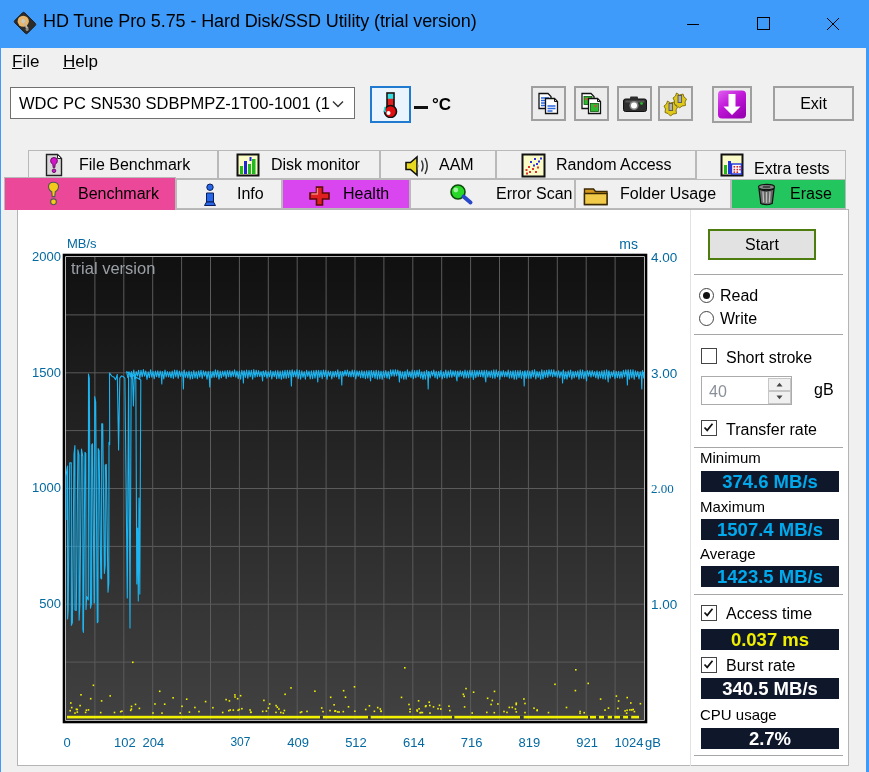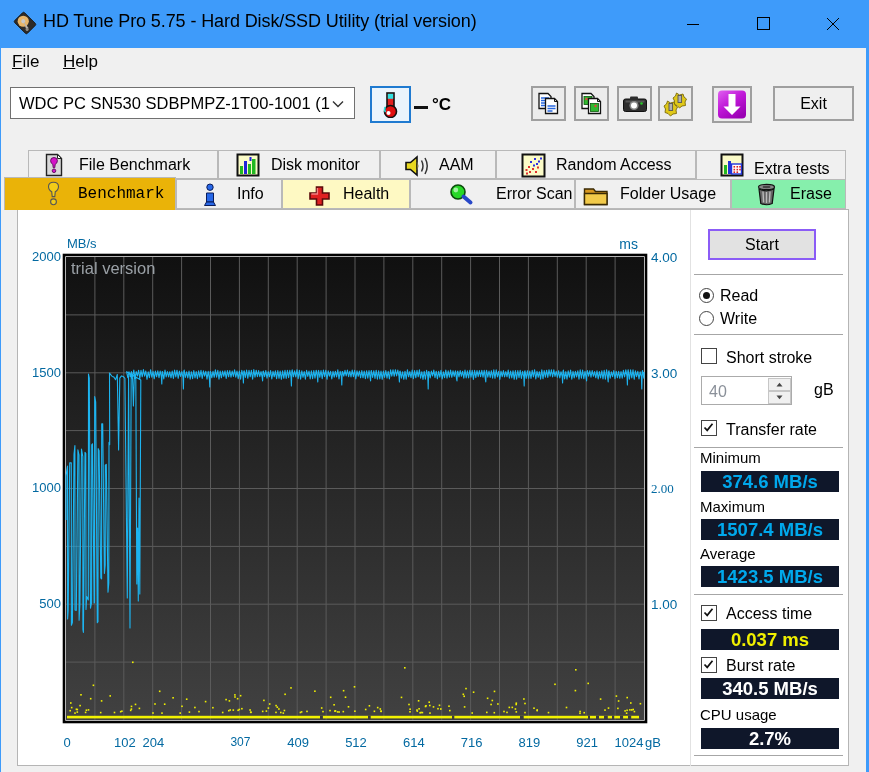--- a/index.html
+++ b/index.html
@@ -12,21 +12,21 @@
 #combo { position:absolute; left:10px; top:87px; width:345px; height:32px; background:#fff; border:1px solid #707070; font-size:16.5px; line-height:30px; padding-left:8px; white-space:nowrap; }
 #thermo { position:absolute; left:370px; top:86px; width:41px; height:37px; background:#eaf4fc; border:2.5px solid #1f7ad0; display:flex; align-items:center; justify-content:center; }
 #dash { position:absolute; left:414px; top:106px; width:14px; height:2.5px; background:#111; }
 #degc { position:absolute; left:432px; top:95px; font-size:17px; font-weight:bold; }
 .tbtn { position:absolute; top:86px; width:35px; height:35px; background:#ececec; border:2px solid #9f9f9f; display:flex; align-items:center; justify-content:center; }
 #exitbtn { position:absolute; left:773px; top:86px; width:81px; height:35px; background:#efefef; border:2px solid #9f9f9f; text-align:center; line-height:31px; font-size:16px; }
 .tab { position:absolute; border:1px solid #b9b9b9; }
 #page { position:absolute; left:17px; top:209px; width:832px; height:557px; background:#fff; border:1px solid #b5b5b5; z-index:1; }
 .al { position:absolute; font-size:13px; color:#0369a1; z-index:3; }
 .hsep { position:absolute; left:694px; width:149px; height:1px; background:#a6a6a6; z-index:3; }
-#startbtn { position:absolute; left:708px; top:229px; width:108px; height:31px; background:#e2e2e2; border:2px solid #8b5cf6; text-align:center; font-size:16px; line-height:27px; z-index:3; }
+#startbtn { position:absolute; left:708px; top:229px; width:108px; height:31px; background:#e2e2e2; border:2px solid #4d7c0f; text-align:center; font-size:16px; line-height:27px; z-index:3; }
 .plbl { position:absolute; font-size:16px; z-index:3; white-space:nowrap; }
 .vlbl { position:absolute; font-size:15px; z-index:3; white-space:nowrap; }
 .radio { position:absolute; width:15px; height:15px; border:1px solid #444; border-radius:50%; background:#fff; z-index:3; }
 .rdot { width:7px; height:7px; border-radius:50%; background:#111; margin:3px; }
 .cb { position:absolute; width:16px; height:16px; border:1px solid #444; background:#fff; z-index:3; }
 .cb svg { display:block; margin:1px; }
 #spin { position:absolute; left:701px; top:376px; width:91px; height:29px; border:1px solid #ababab; background:#fff; z-index:3; font-size:16px; color:#8a9099; }
 #spin > span { position:absolute; left:7px; top:6px; }
 .spinbtns { position:absolute; right:0.5px; top:0.5px; width:23px; height:26px; }
 .sb { width:23px; height:13px; background:#f0f0f0; border:1px solid #c6c6c6; display:flex; align-items:center; justify-content:center; }
@@ -203,21 +203,21 @@
     <span style="position:absolute;left:57px;top:50%;transform:translateY(-50%);font-size:16px;white-space:nowrap">Extra tests</span>
   </div>
 <div class="tab" style="left:176px;top:179px;width:106px;height:30px;background:#f0f0f0;">
     <span style="position:absolute;left:25px;top:3px;line-height:0"><svg width="16" height="24" viewBox="0 0 16 24">
 <circle cx="8" cy="4.2" r="3.2" fill="#2868e8" stroke="#0a1c5a" stroke-width="1"></circle>
 <path d="M4.5 10 h7 V19 h-7 z" fill="#2868e8" stroke="#0a1c5a" stroke-width="1"></path>
 <path d="M4.5 19 h7 l2 3.5 h-11 z" fill="#2868e8" stroke="#0a1c5a" stroke-width="1"></path>
       </svg></span>
     <span style="position:absolute;left:60px;top:50%;transform:translateY(-50%);font-size:16px;white-space:nowrap">Info</span>
   </div>
-<div class="tab" style="left:282px;top:179px;width:128px;height:30px;background:#fef9c3;">
+<div class="tab" style="left:282px;top:179px;width:128px;height:30px;background:#d946ef;">
     <span style="position:absolute;left:24px;top:5px;line-height:0"><svg width="25" height="22" viewBox="0 0 25 22">
 <path d="M9.5 2 h6 v6 h6.5 v6 h-6.5 v6 h-6 v-6 H3 v-6 h6.5 z" fill="#e02020" stroke="#5a0a0a" stroke-width="1.6"></path>
 <path d="M10.4 3 v6 h-6" stroke="#f28080" stroke-width="1.4" fill="none"></path>
       </svg></span>
     <span style="position:absolute;left:60px;top:50%;transform:translateY(-50%);font-size:16px;white-space:nowrap">Health</span>
   </div>
 <div class="tab" style="left:410px;top:179px;width:165px;height:30px;background:#f0f0f0;">
     <span style="position:absolute;left:36px;top:3px;line-height:0"><svg width="30" height="24" viewBox="0 0 30 24">
 <circle cx="11" cy="9" r="7" fill="#28d828" stroke="#0a4a0a" stroke-width="1.6"></circle>
 <circle cx="8.8" cy="7" r="2.4" fill="#a0f2a0"></circle>
@@ -225,30 +225,30 @@
       </svg></span>
     <span style="position:absolute;left:85px;top:50%;transform:translateY(-50%);font-size:16px;white-space:nowrap">Error Scan</span>
   </div>
 <div class="tab" style="left:575px;top:179px;width:156px;height:30px;background:#f0f0f0;">
     <span style="position:absolute;left:6px;top:4px;line-height:0"><svg width="27" height="23" viewBox="0 0 27 23">
 <path d="M2.5 5 h9 l2 2.5 H25 v13 H2.5 z" fill="#d89820" stroke="#3a2a04" stroke-width="1.4"></path>
 <path d="M2.5 9.5 h22.5 v11 H2.5 z" fill="#f2ca4a" stroke="#3a2a04" stroke-width="1.4"></path>
       </svg></span>
     <span style="position:absolute;left:44px;top:50%;transform:translateY(-50%);font-size:16px;white-space:nowrap">Folder Usage</span>
   </div>
-<div class="tab" style="left:731px;top:179px;width:115px;height:30px;background:#86efac;">
+<div class="tab" style="left:731px;top:179px;width:115px;height:30px;background:#22c55e;">
     <span style="position:absolute;left:23px;top:2px;line-height:0"><svg width="23" height="24" viewBox="0 0 23 24">
 <ellipse cx="11.5" cy="5" rx="8" ry="2.6" fill="#888" stroke="#111" stroke-width="1.2"></ellipse>
 <ellipse cx="11.5" cy="5" rx="4" ry="1.2" fill="#444"></ellipse>
 <path d="M4 7 L5.8 21.5 Q11.5 24 17.2 21.5 L19 7 Q11.5 10.5 4 7 z" fill="#666" stroke="#111" stroke-width="1.2"></path>
 <path d="M8 9.5 L8.6 20.5 M11.5 10 V21 M15 9.5 L14.4 20.5" stroke="#bbb" stroke-width="1.4"></path>
       </svg></span>
     <span style="position:absolute;left:58px;top:50%;transform:translateY(-50%);font-size:16px;white-space:nowrap">Erase</span>
   </div>
-<div class="tab" style="left:4px;top:177px;width:172px;height:33px;background:#eab308;z-index:5;border-bottom:none;font-family:Liberation Mono, monospace;">
+<div class="tab" style="left:4px;top:177px;width:172px;height:33px;background:#ec4899;z-index:5;border-bottom:none;">
     <span style="position:absolute;left:42px;top:3px;line-height:0"><svg width="13" height="25" viewBox="0 0 13 25">
 <path d="M6.5 1.2 q5 0 5 4.4 q0 3.6 -3.2 5.1 l-0.5 4.9 h-2.6 L4.7 10.7 q-3.2-1.5-3.2-5.1 q0-4.4 5-4.4 z" fill="#f2cc18" stroke="#555" stroke-width="1.1"></path>
 <circle cx="6.5" cy="20.8" r="2.9" fill="#f2cc18" stroke="#555" stroke-width="1.1"></circle>
       </svg></span>
     <span style="position:absolute;left:73px;top:50%;transform:translateY(-50%);font-size:16px;white-space:nowrap">Benchmark</span>
   </div>
 <div id="page"></div>
 <svg width="869" height="772" viewBox="0 0 869 772" style="position:absolute;left:0;top:0;z-index:2">
 <defs>
       <linearGradient id="bgg" x1="0" y1="0" x2="0" y2="1">

